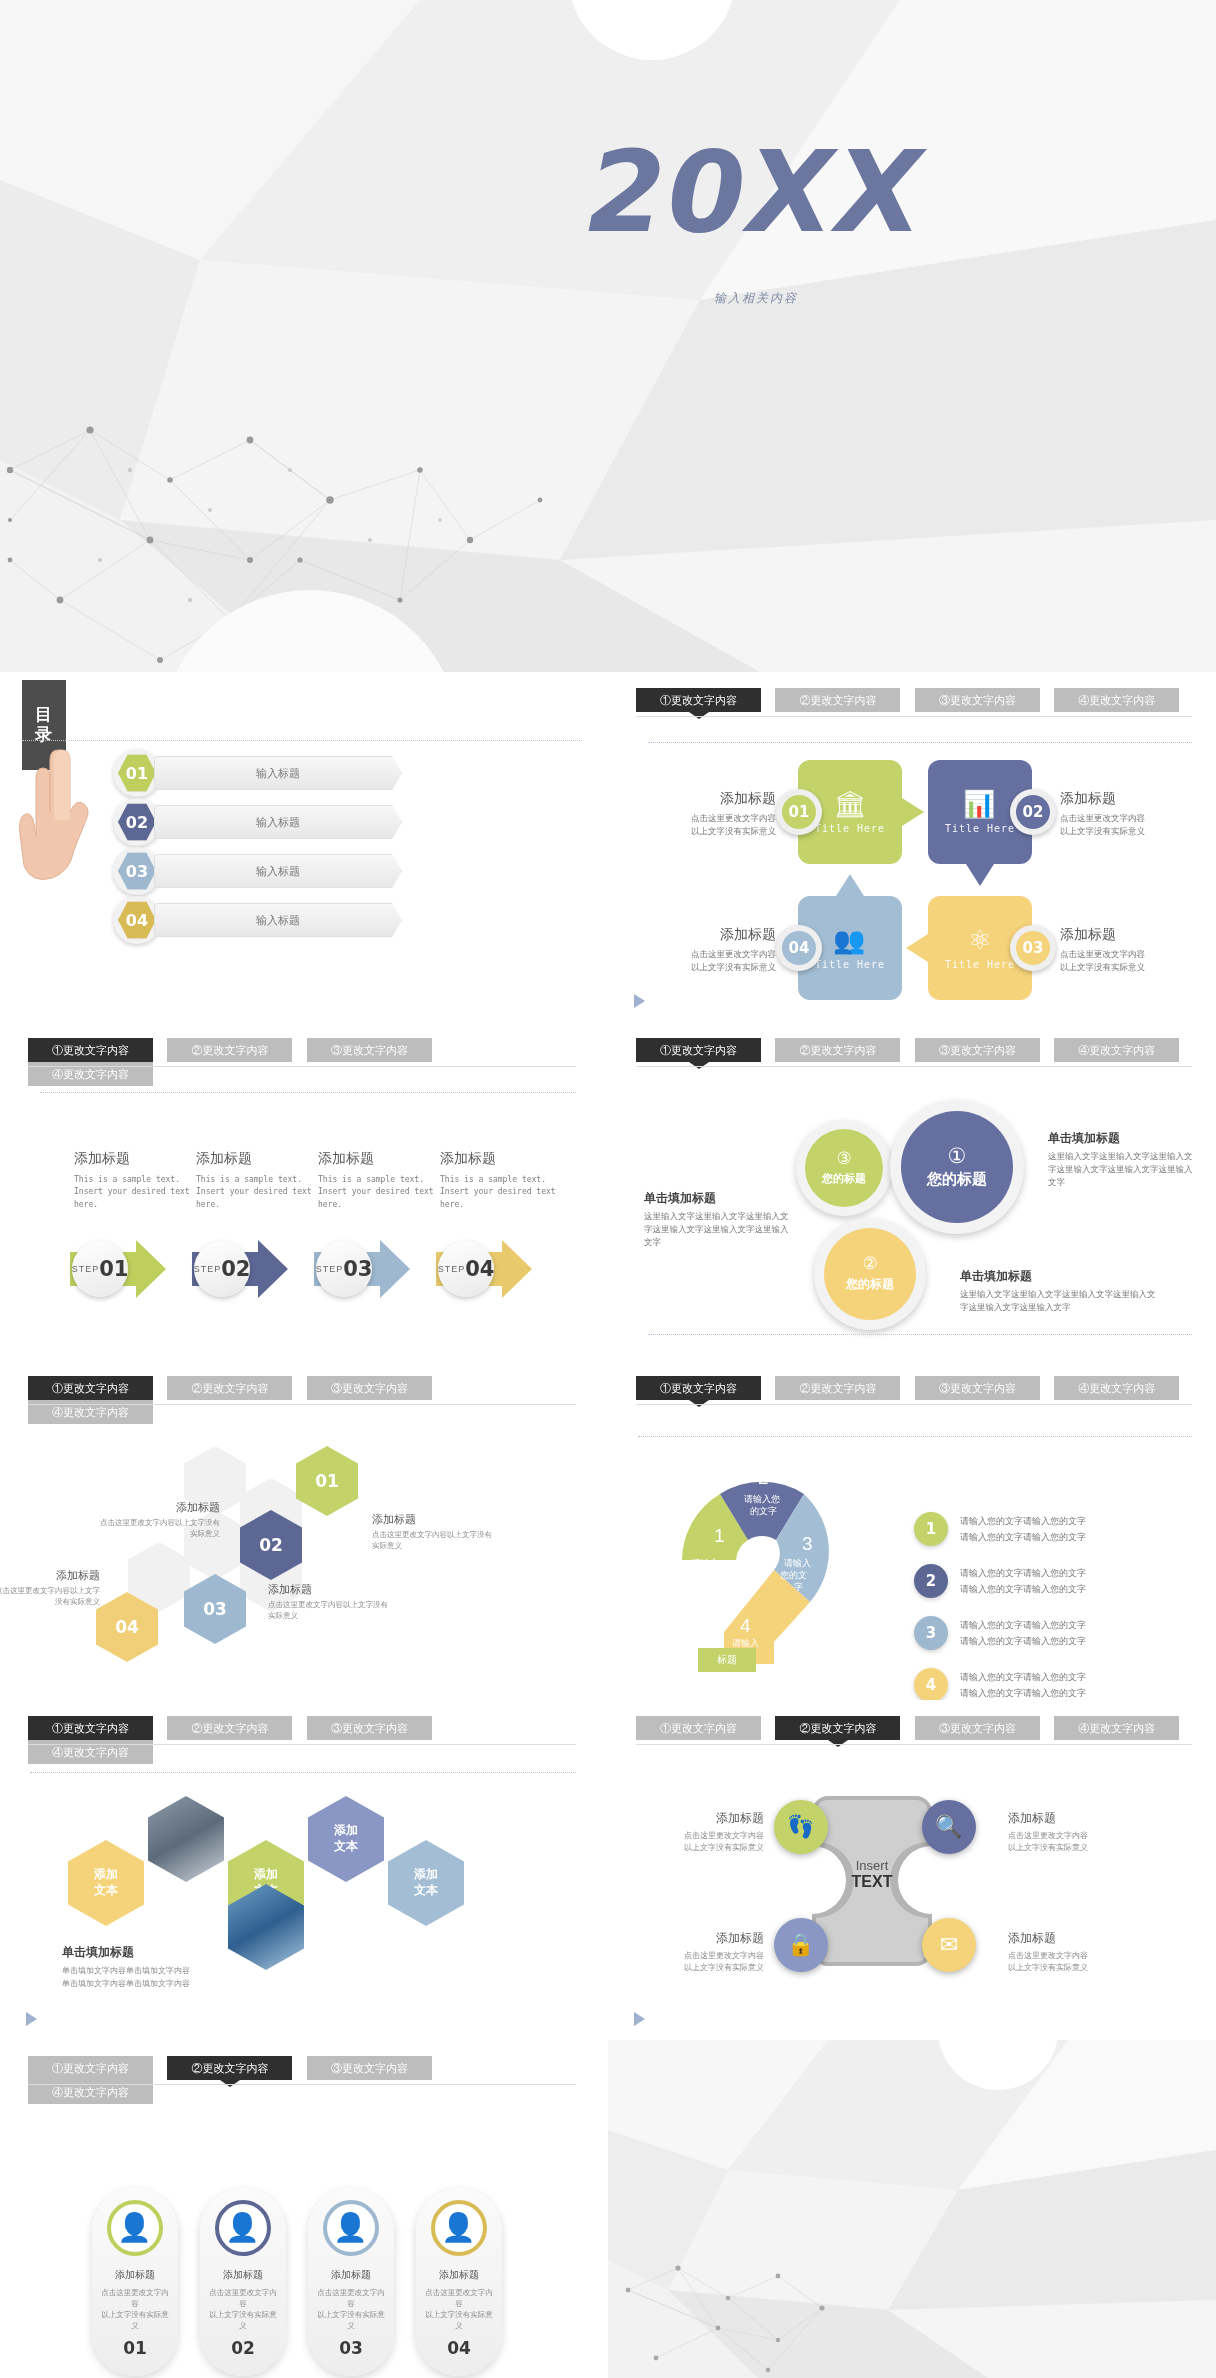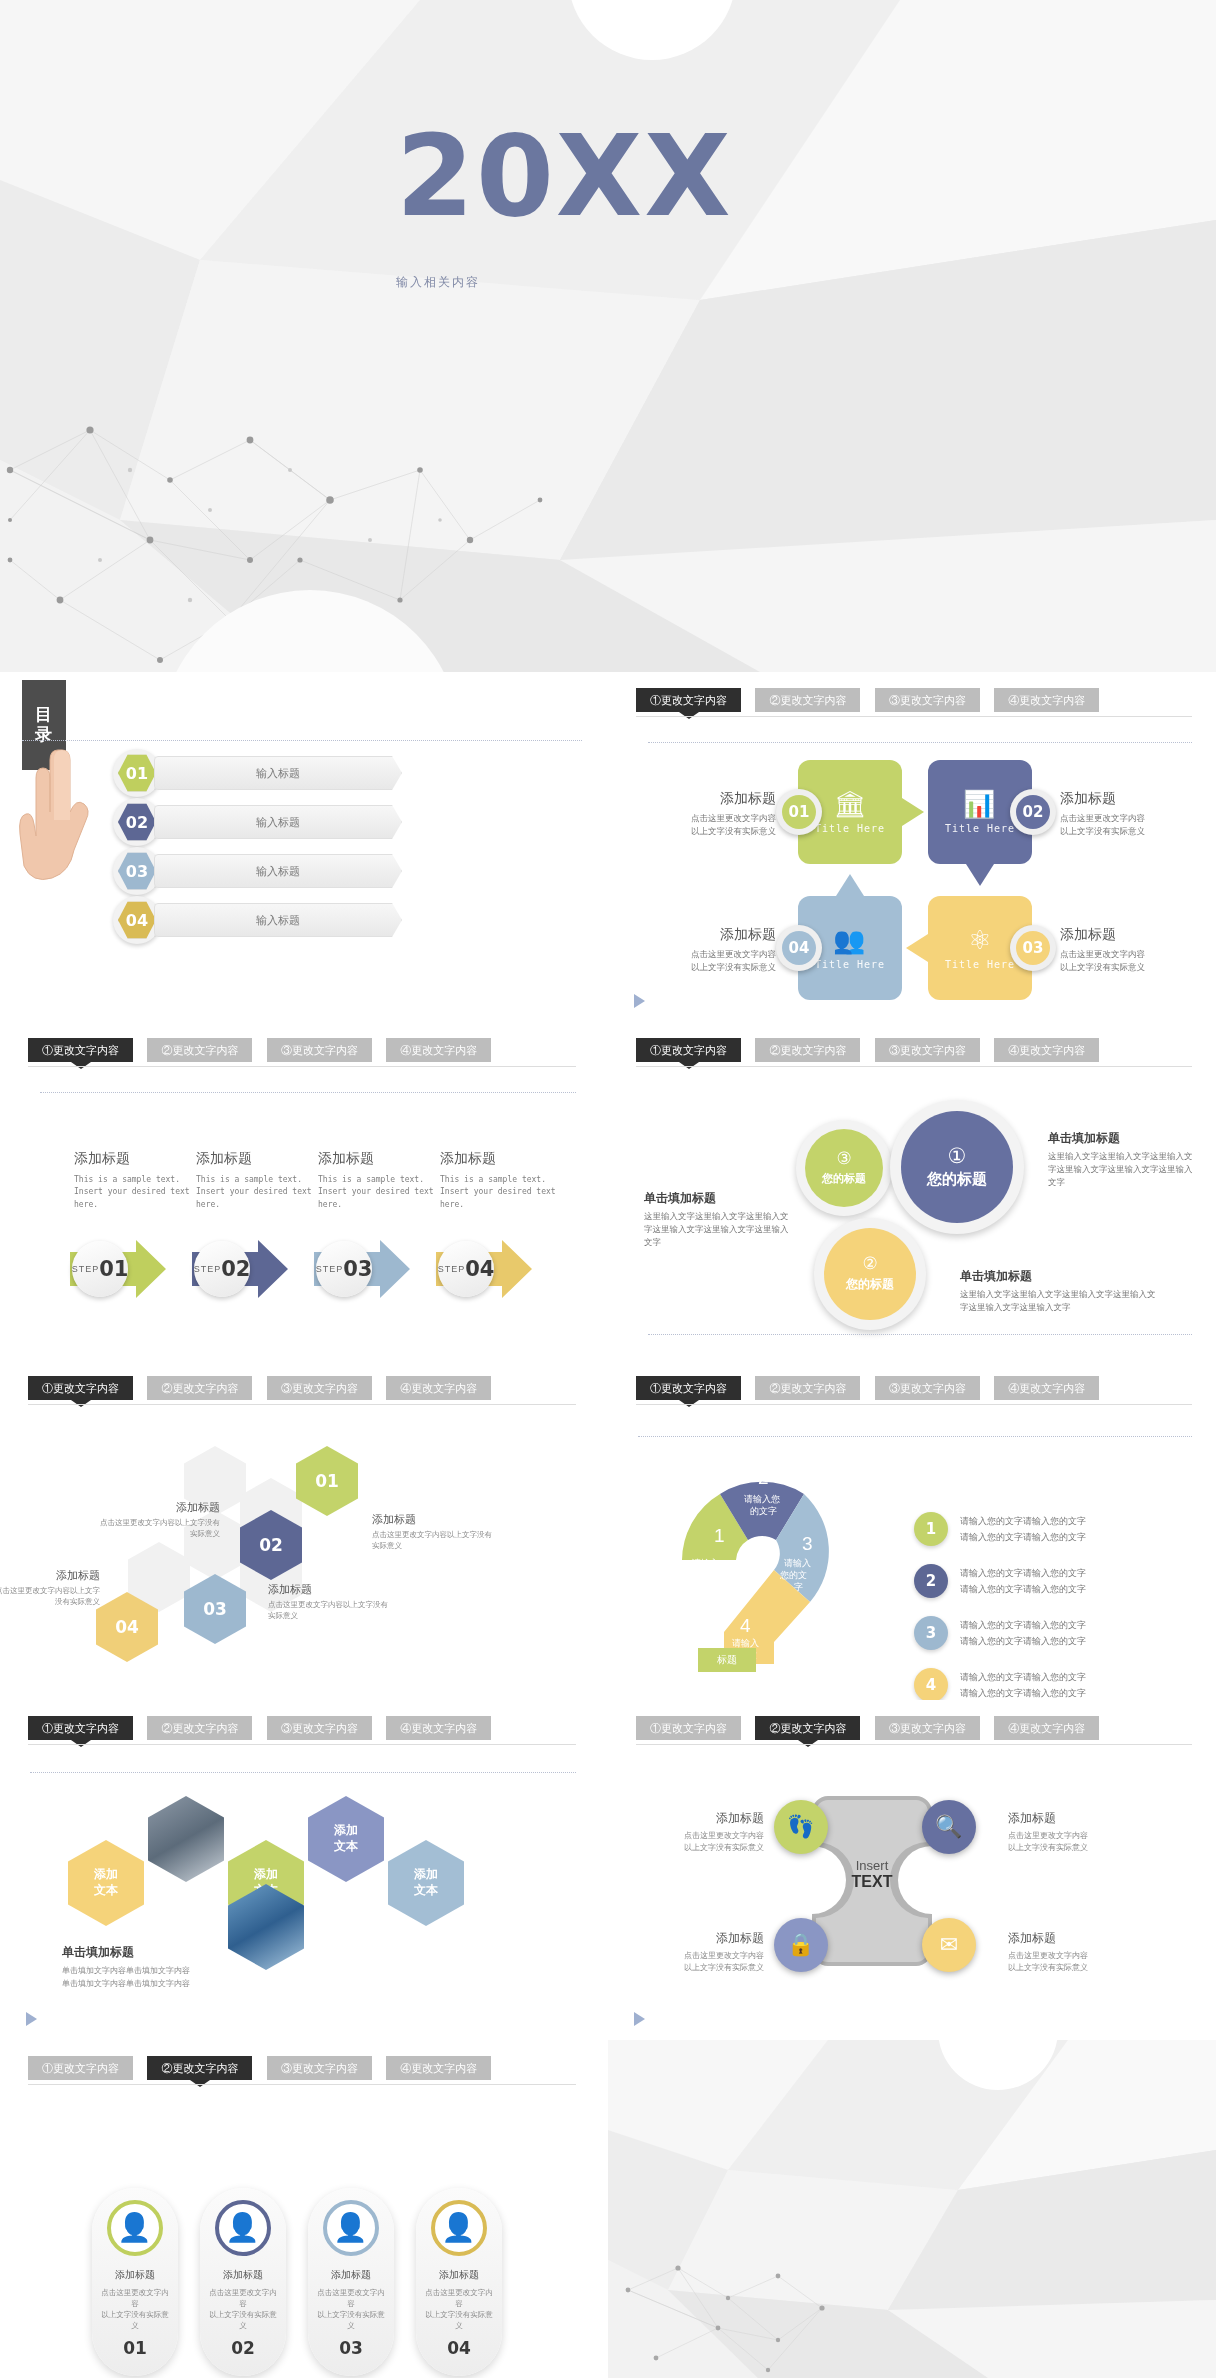--- a/index.html
+++ b/index.html
@@ -17,35 +17,35 @@
   
   .poly-bg { position:absolute; inset:0; background:
       linear-gradient(135deg,#fafafa 0%,#f0f0f0 40%,#e9e9e9 70%,#f4f4f4 100%); }
   .poly-bg svg { position:absolute; inset:0; width:100%; height:100%; }
   .circ-notch {
     position:absolute; border-radius:50%; background:#ffffff;
   }
 
   
   #title-slide { width:1216px; height:672px; }
-  .title-wrap { position:absolute; right:100px; top:120px; text-align:left; width:720px;}
+  .title-wrap { position:absolute; right:100px; top:136px; text-align:center; width:720px;font-style:italic;}
   .big-year {
     font-family:"DejaVu Sans", sans-serif;
     font-size:112px; font-weight:bold; color:#6b779f; letter-spacing:2px;
     line-height:1;
   }
   .sub-title {
     font-size:42px; font-weight:bold; color:#6b779f; line-height:1.26; margin-top:14px;
   }
   .tiny-note { font-size:12px; color:#8089a6; margin-top:42px; letter-spacing:2px;}
 
   
   .tabbar { position:absolute; left:28px; top:16px; right:24px; height:34px; }
   .tab {
-    display:inline-block; height:24px; line-height:24px; padding:0 14px;
+    display:inline-block; height:24px; line-height:24px; padding:0 24px;
     font-size:11px; color:#ffffff; background:#bdbdbd; margin-right:10px;
     position:relative; vertical-align:top;
   }
   .tab.active { background:#2f2f2f; }
   .tab.active:after{
     content:""; position:absolute; left:50%; transform:translateX(-50%);
     bottom:-7px; border-left:10px solid transparent; border-right:10px solid transparent;
     border-top:7px solid #2f2f2f;
   }
   .tab-rule { position:absolute; left:0; right:0; top:28px; border-top:1px solid #dddddd; }

